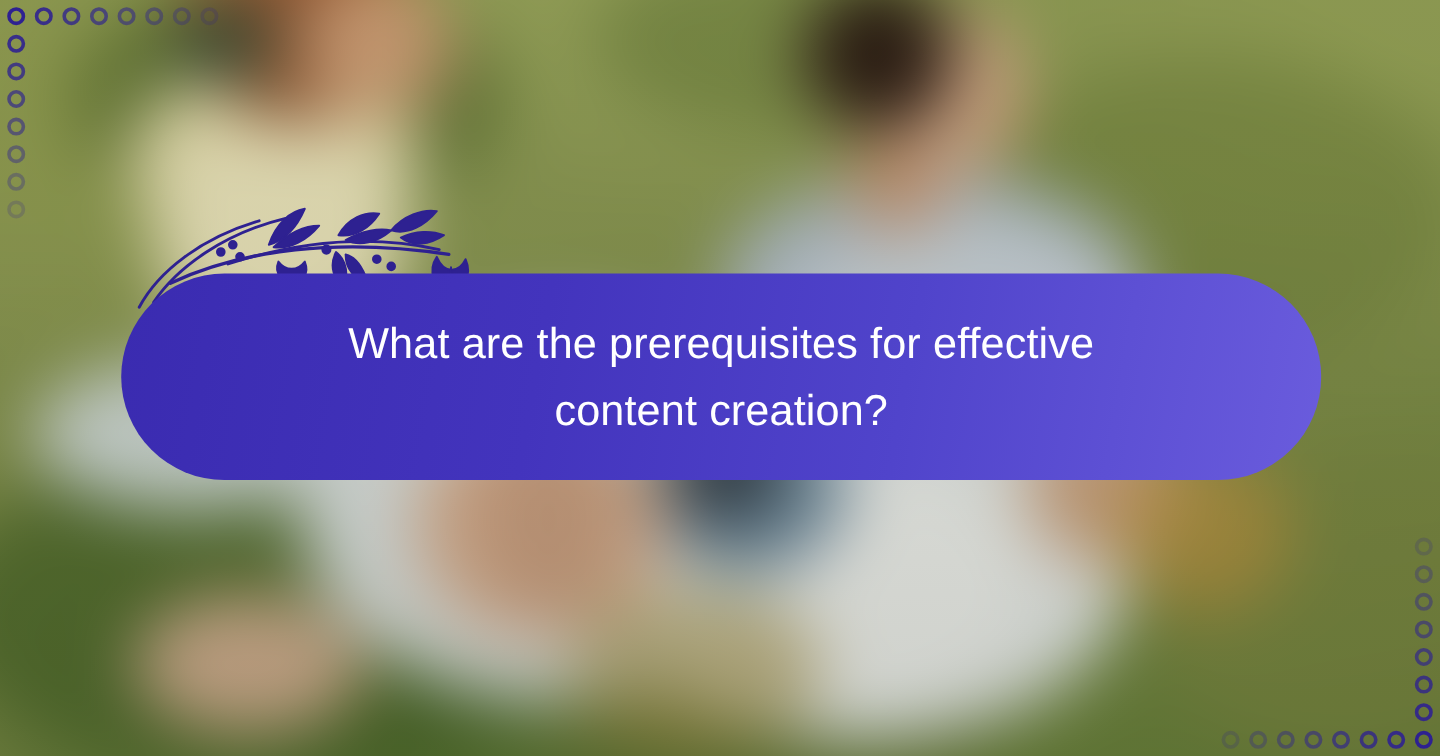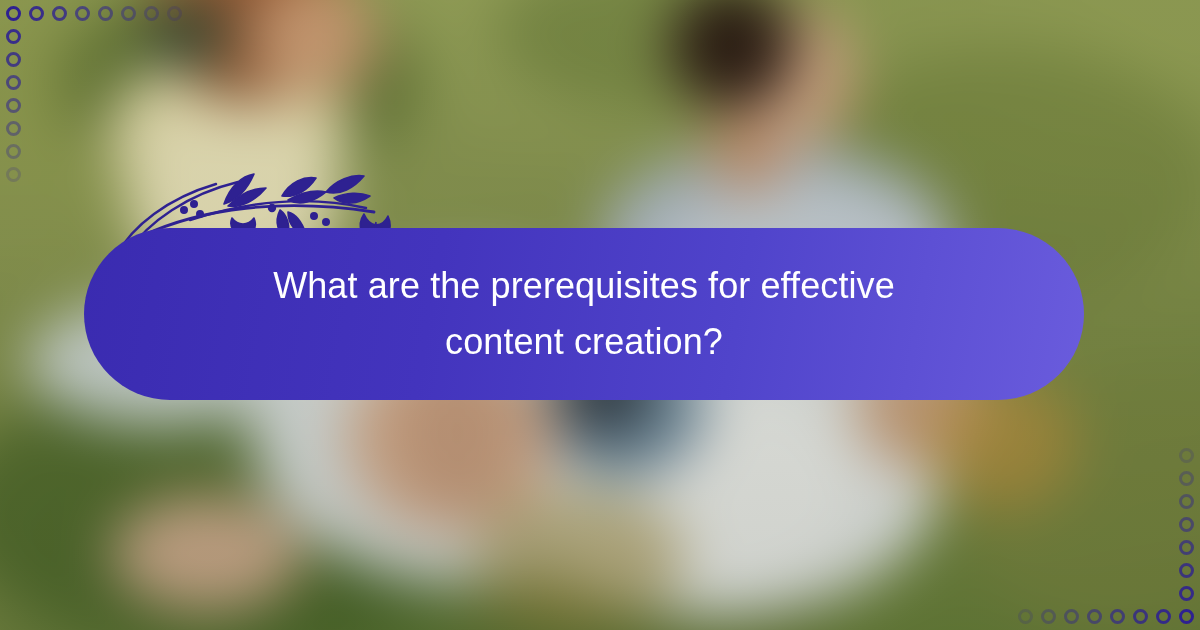--- a/index.html
+++ b/index.html
@@ -105,21 +105,21 @@
   .ornament {
     position:absolute;
     left:112px; top:152px;
     width:310px; height:110px;
     pointer-events:none;
   }
 
   
   .pill {
     position:absolute;
-    left:84px; top:228px;
+    left:101px; top:228px;
     width:1000px; height:172px;
     border-radius:86px;
     background:linear-gradient(100deg, #3a2bb0 0%, #4334bd 35%, #5044cb 65%, #6a5cdd 100%);
     display:flex;
     align-items:center;
     justify-content:center;
     padding:0 80px;
   }
   .pill-title {
     color:#ffffff;

